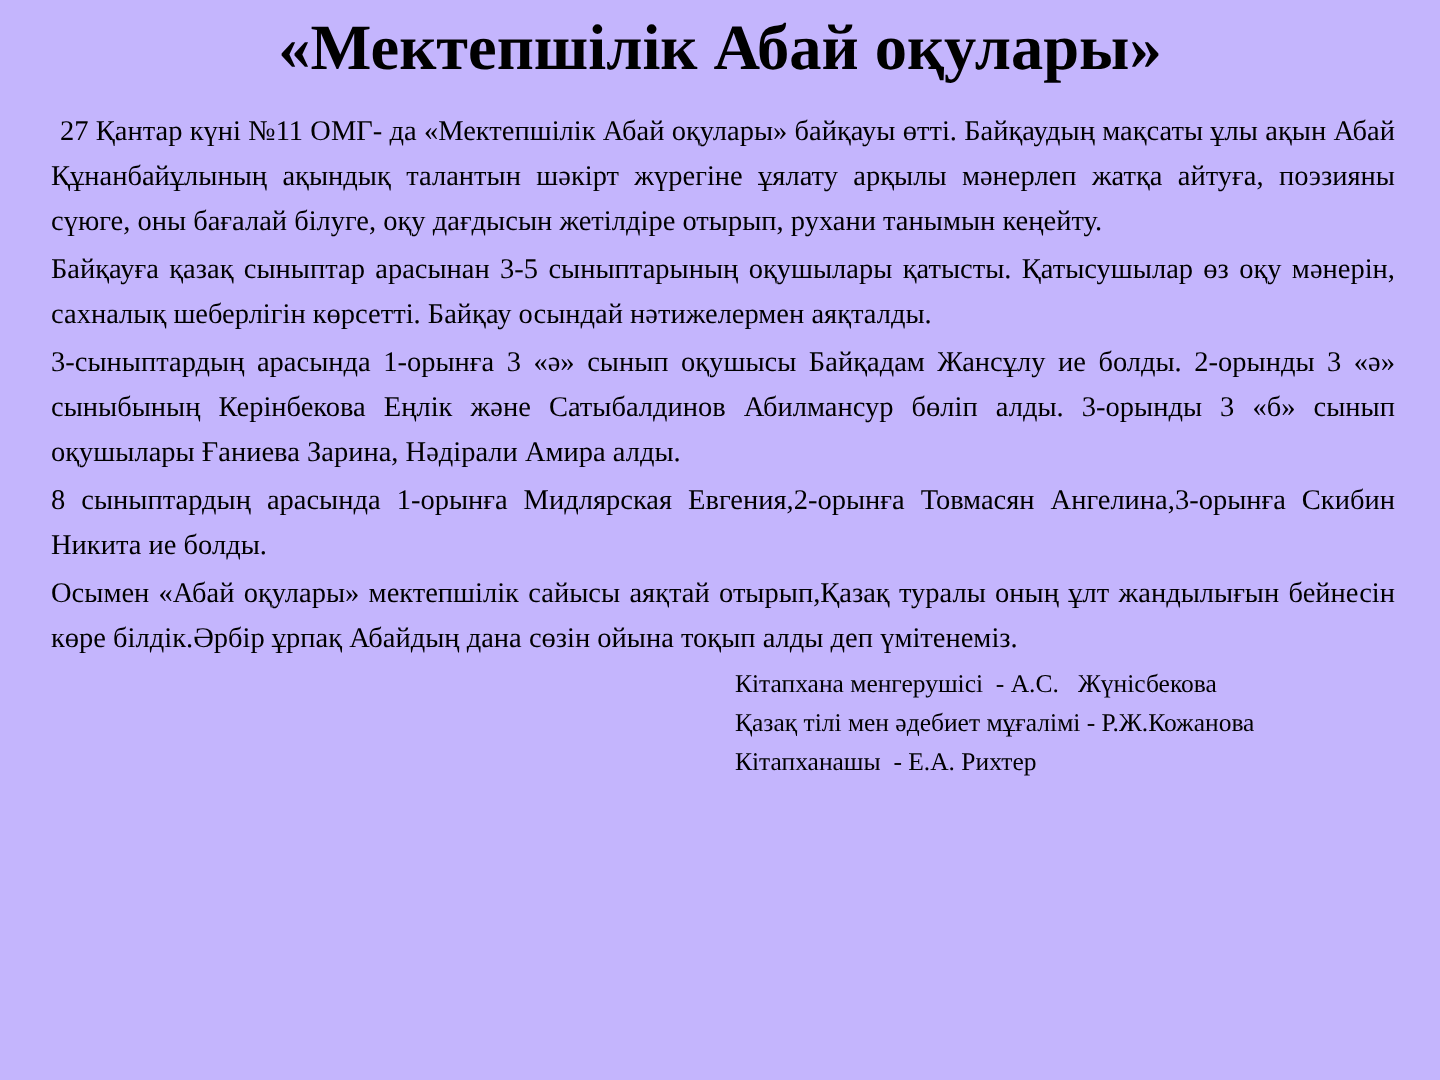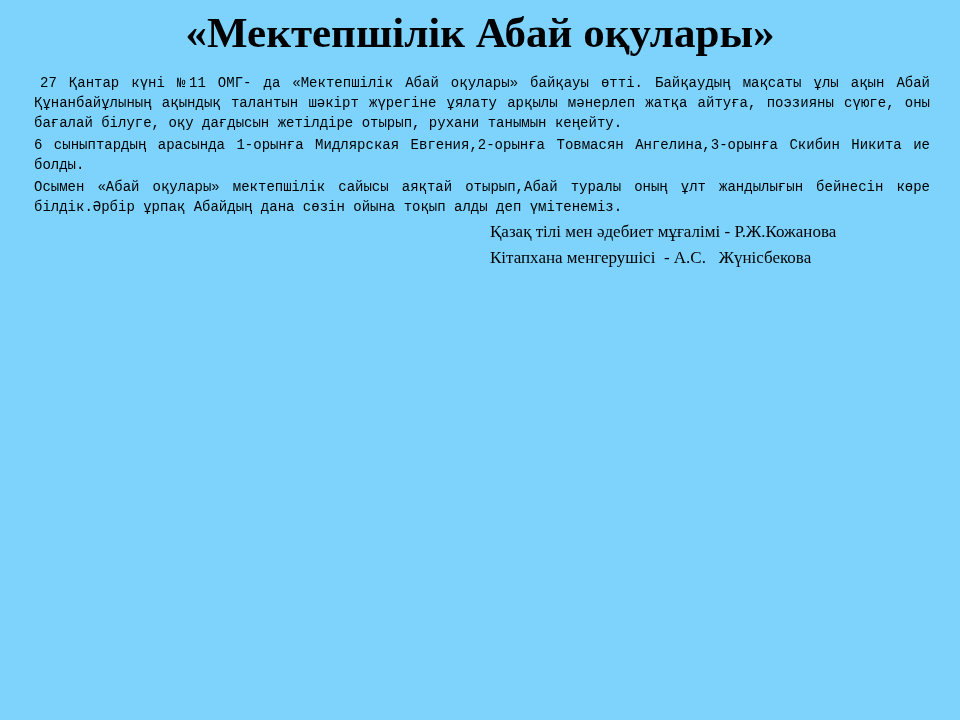--- a/index.html
+++ b/index.html
@@ -1,20 +1,20 @@
 <!DOCTYPE html>
 <html><head>
 <meta charset="utf-8">
 <style>
   * { margin: 0; padding: 0; box-sizing: border-box; }
   html, body { background: #888; }
   .page {
     width: 960px;
     height: 720px;
-    background: #7dd3fc;
+    background: #c4b5fd;
     color: #000000;
     font-family: "Liberation Serif", "DejaVu Serif", serif;
     overflow: hidden;
     margin: 0 auto;
     position: relative;
   }
   .title {
     text-align: center;
     font-weight: bold;
     font-size: 43px;
@@ -22,25 +22,24 @@
     padding-top: 8px;
     margin-bottom: 16px;
     letter-spacing: 0px;
     font-stretch: condensed;
   }
   .body-text {
     padding-left: 34px;
     padding-right: 30px;
   }
   .body-text p {
-    font-size: 14px;
-    line-height: 20px;
+    font-size: 19px;
+    line-height: 30px;
     text-align: justify;
     margin-bottom: 2px;
-    font-family: Liberation Mono, monospace;
   }
   .body-text p.first {
     text-indent: 6px;
   }
   .signature-block {
     margin-left: 490px;
     margin-top: 2px;
     font-size: 17px;
     line-height: 26px;
   }
@@ -50,22 +49,25 @@
 </style>
 </head>
 <body>
 
 <div class="page">
 
   <h1 class="title">«Мектепшілік Абай оқулары»</h1>
 
   <div class="body-text">
     <p class="first">27 Қантар күні  №11 ОМГ- да «Мектепшілік Абай оқулары» байқауы өтті. Байқаудың мақсаты ұлы ақын Абай Құнанбайұлының  ақындық талантын шәкірт жүрегіне ұялату арқылы мәнерлеп жатқа айтуға, поэзияны сүюге, оны бағалай білуге, оқу дағдысын жетілдіре отырып, рухани танымын кеңейту.</p>
-    <p>6 сыныптардың арасында 1-орынға Мидлярская Евгения,2-орынға Товмасян Ангелина,3-орынға Скибин Никита ие болды.</p>
-    <p>Осымен «Абай оқулары» мектепшілік сайысы аяқтай отырып,Абай туралы оның ұлт жандылығын бейнесін көре білдік.Әрбір ұрпақ Абайдың дана сөзін ойына тоқып алды деп үмітенеміз.</p>
+    <p>Байқауға қазақ сыныптар арасынан   3-5 сыныптарының оқушылары қатысты. Қатысушылар өз оқу мәнерін, сахналық шеберлігін көрсетті. Байқау осындай нәтижелермен аяқталды.</p>
+    <p>3-сыныптардың арасында 1-орынға 3 «ә» сынып оқушысы Байқадам Жансұлу ие болды. 2-орынды 3 «ә» сыныбының Керінбекова Еңлік және Сатыбалдинов Абилмансур бөліп алды. 3-орынды 3 «б» сынып оқушылары Ғаниева Зарина, Нәдірали Амира  алды.</p>
+    <p>8 сыныптардың арасында 1-орынға Мидлярская Евгения,2-орынға Товмасян Ангелина,3-орынға Скибин Никита ие болды.</p>
+    <p>Осымен «Абай оқулары» мектепшілік сайысы аяқтай отырып,Қазақ туралы оның ұлт жандылығын бейнесін көре білдік.Әрбір ұрпақ Абайдың дана сөзін ойына тоқып алды деп үмітенеміз.</p>
   </div>
 
   <div class="signature-block">
+    <div class="sig-line">Кітапхана менгерушісі  - А.С.   Жүнісбекова</div>
     <div class="sig-line">Қазақ тілі мен әдебиет мұғалімі - Р.Ж.Кожанова</div>
-    <div class="sig-line">Кітапхана менгерушісі  - А.С.   Жүнісбекова</div>
+    <div class="sig-line">Кітапханашы  - Е.А. Рихтер</div>
   </div>
 
 </div>
 
 </body></html>

